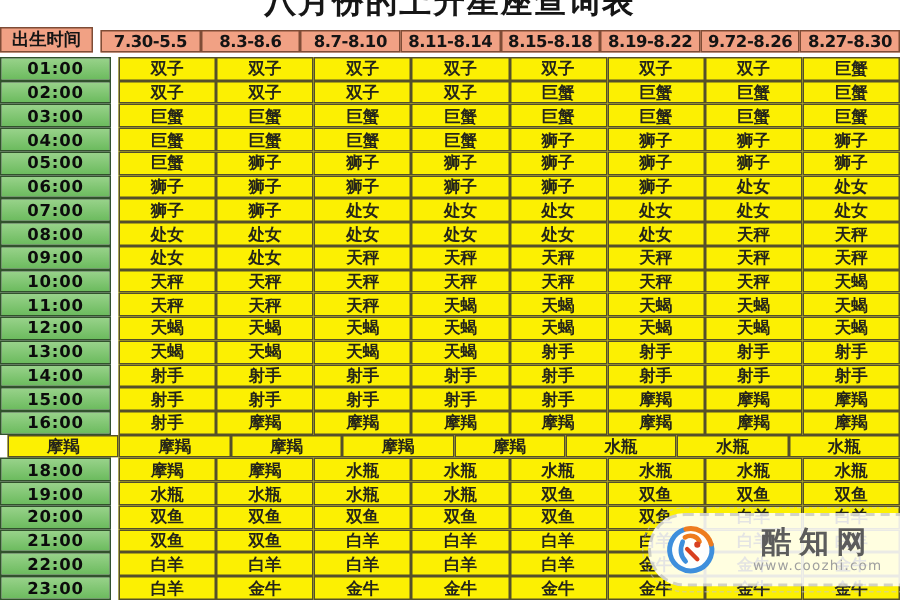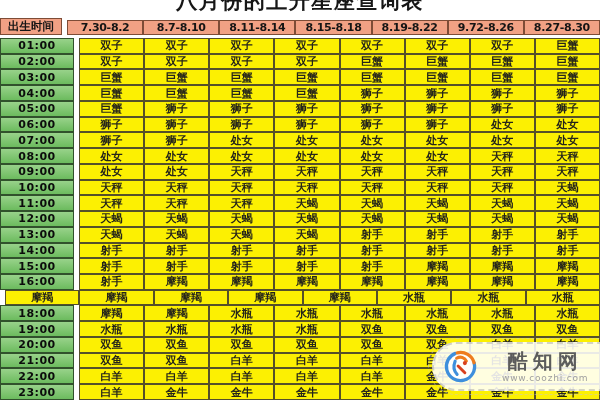--- a/index.html
+++ b/index.html
@@ -43,21 +43,22 @@
 <div class="screen">
 
   <div class="title-clip">
     <div class="title">八月份的上升星座查询表</div>
   </div>
 
   <div class="tbl">
       <div class="row header-row">
         <div class="cell corner">出生时间</div>
         <div class="gap-col"></div>
-        <div class="cell h">7.30-8.2</div>
+        <div class="cell h">7.30-5.5</div>
+        <div class="cell h">8.3-8.6</div>
         <div class="cell h">8.7-8.10</div>
         <div class="cell h">8.11-8.14</div>
         <div class="cell h">8.15-8.18</div>
         <div class="cell h">8.19-8.22</div>
         <div class="cell h">9.72-8.26</div>
         <div class="cell h">8.27-8.30</div>
       </div>
       <div class="gap-row"></div>
       <div class="row body-row">
         <div class="cell t">01:00</div>

